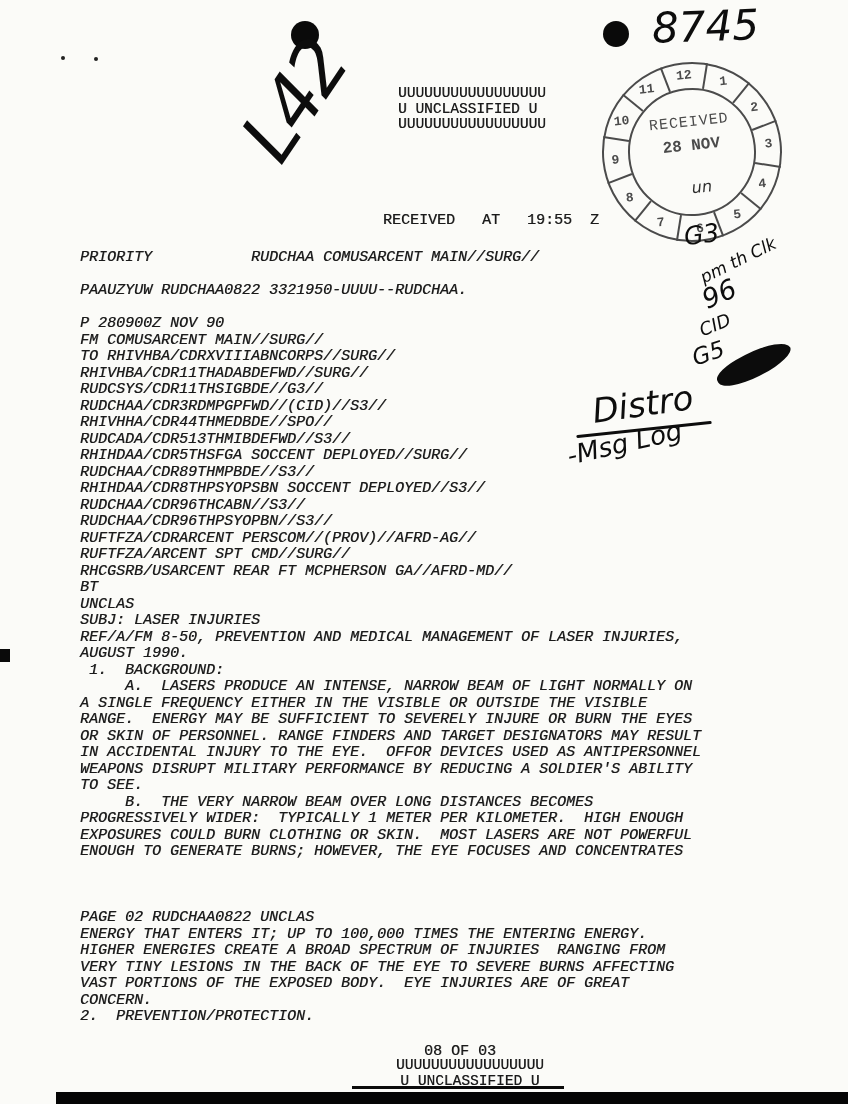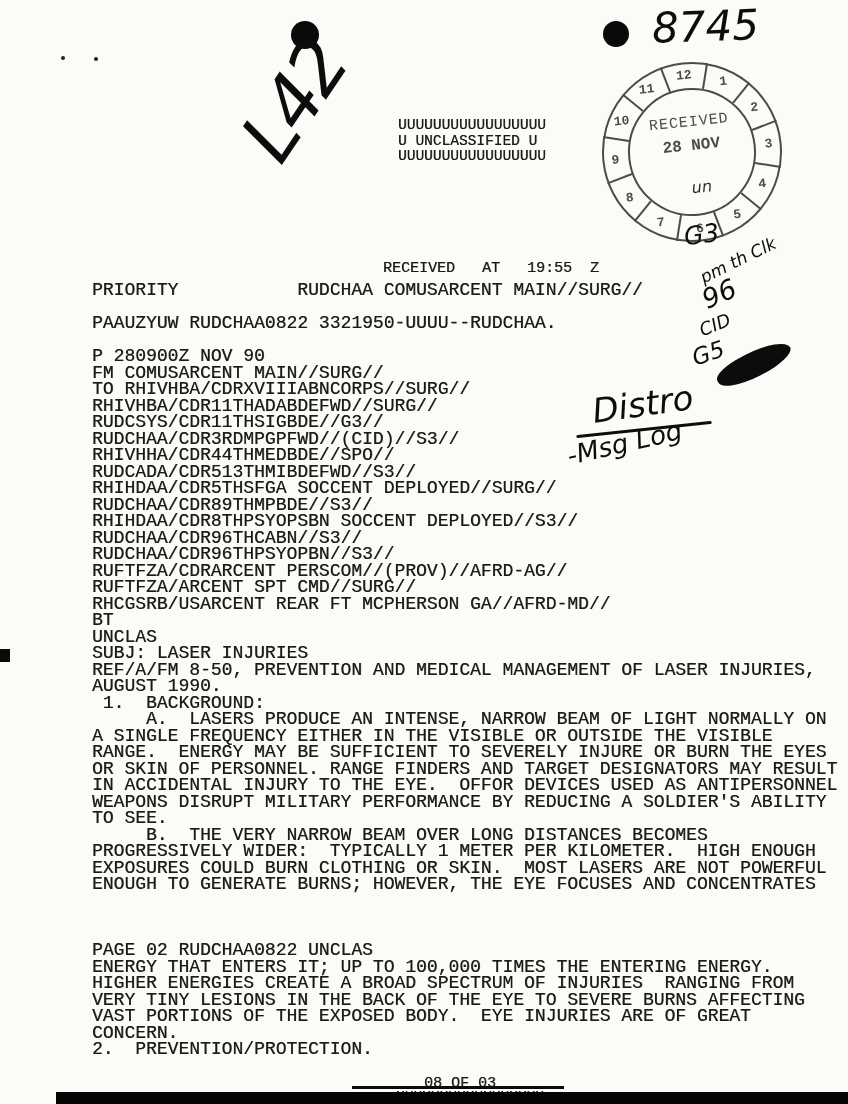--- a/index.html
+++ b/index.html
@@ -12,21 +12,20 @@
   }
   .page {
     position:absolute; inset:0;
     background:#fbfbf8;
   }
   .typed {
     font-family:"Liberation Mono","DejaVu Sans Mono",monospace;
     color:#1a1a1a;
     white-space:pre;
     text-shadow:0.4px 0 0 rgba(25,25,25,0.65);
-    margin-top:32px;
   }
   .hand {
     font-family:"DejaVu Sans","Liberation Sans",sans-serif;
     font-style:italic;
     color:#0d0d0d;
     white-space:nowrap;
   }
   .abs { position:absolute; }
 
   
@@ -54,22 +53,22 @@
     background:#0d0d0d; transform:rotate(-6deg); border-radius:2px;
   }
   .hw-msglog { left:566px; top:428px; font-size:26px; transform:rotate(-13deg); }
 
   
   .class-banner-top { left:398px; top:86px; font-size:14.5px; line-height:15.5px; }
   .class-banner-bottom { left:396px; top:1058px; font-size:14.5px; line-height:15.5px; text-align:center; }
   .footer-page { left:424px; top:1043px; font-size:15px; }
 
   
-  .received-at { left:383px; top:228px; font-size:15px; }
-  .msg-body { left:92px; top:250px; font-size:18px; line-height:16.5px; }
+  .received-at { left:383px; top:212px; font-size:15px; }
+  .msg-body { left:80px; top:250px; font-size:15px; line-height:16.5px;font-style:italic; }
 
   
   .stamp {
     position:absolute; left:602px; top:62px;
     width:180px; height:180px;
     transform:rotate(-6deg);
     color:#3d3d3d; opacity:0.92;
   }
   .stamp-outer { position:absolute; inset:0; border:2.5px solid #3d3d3d; border-radius:50%; }
   .stamp-inner { position:absolute; inset:26px; border:2px solid #3d3d3d; border-radius:50%; }

